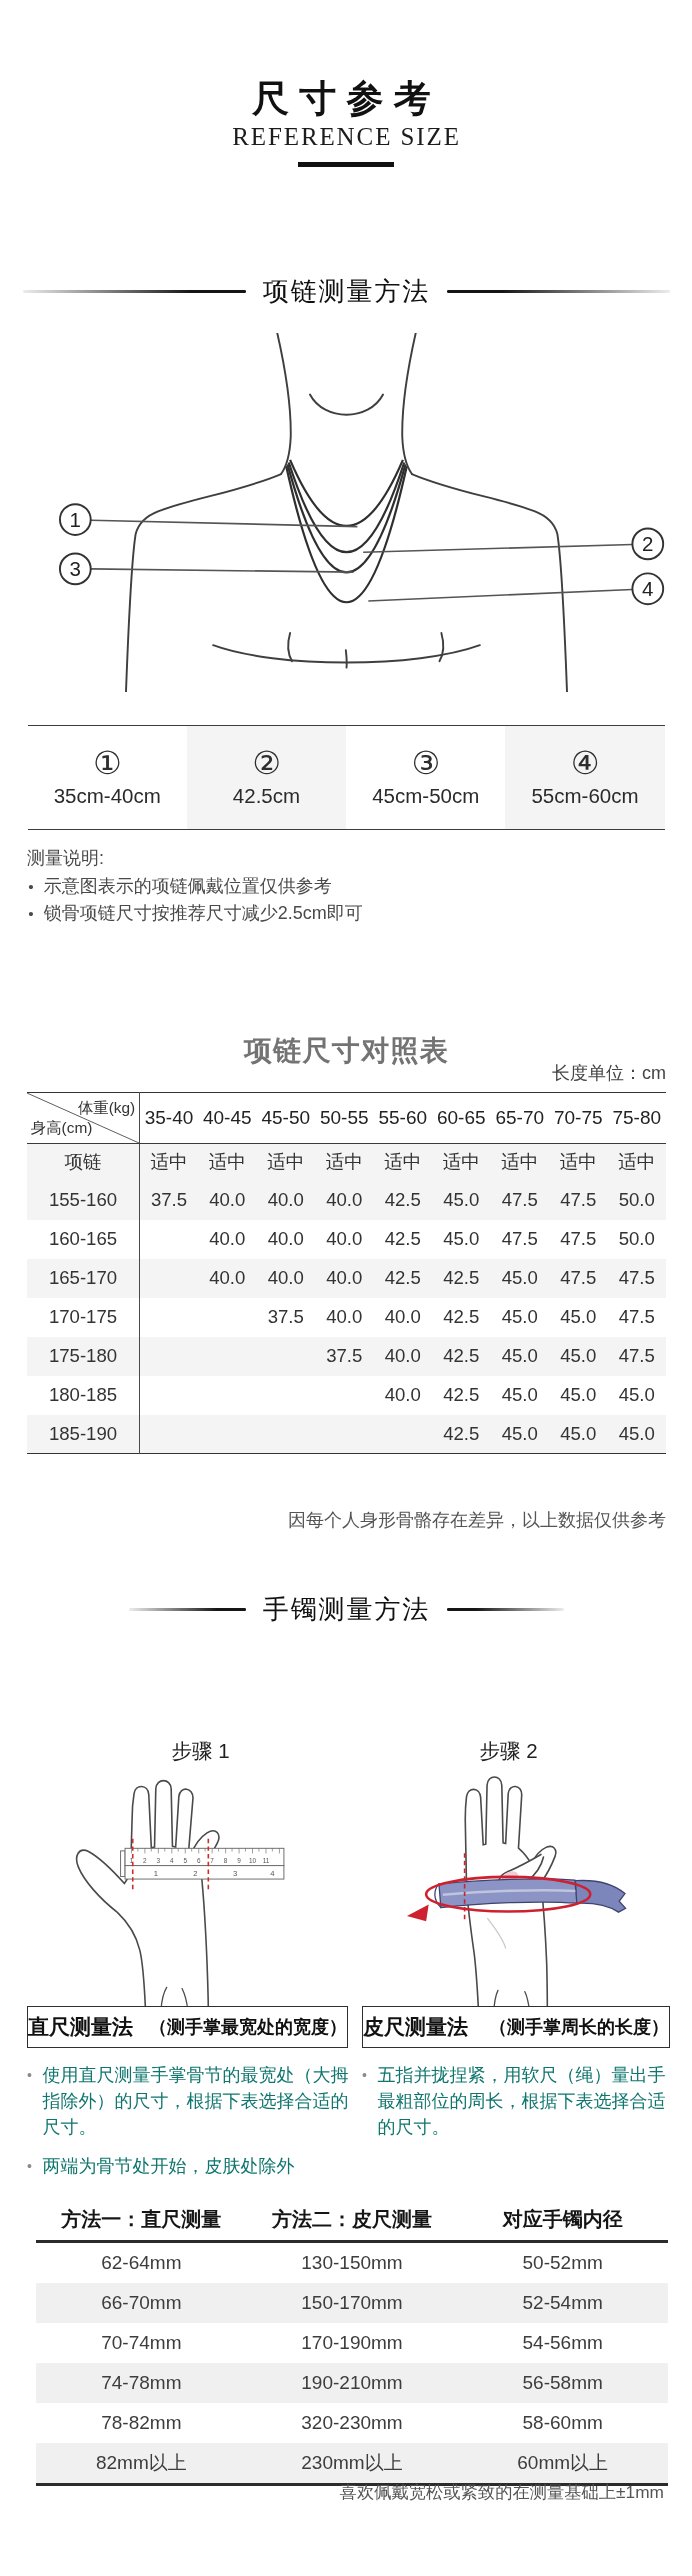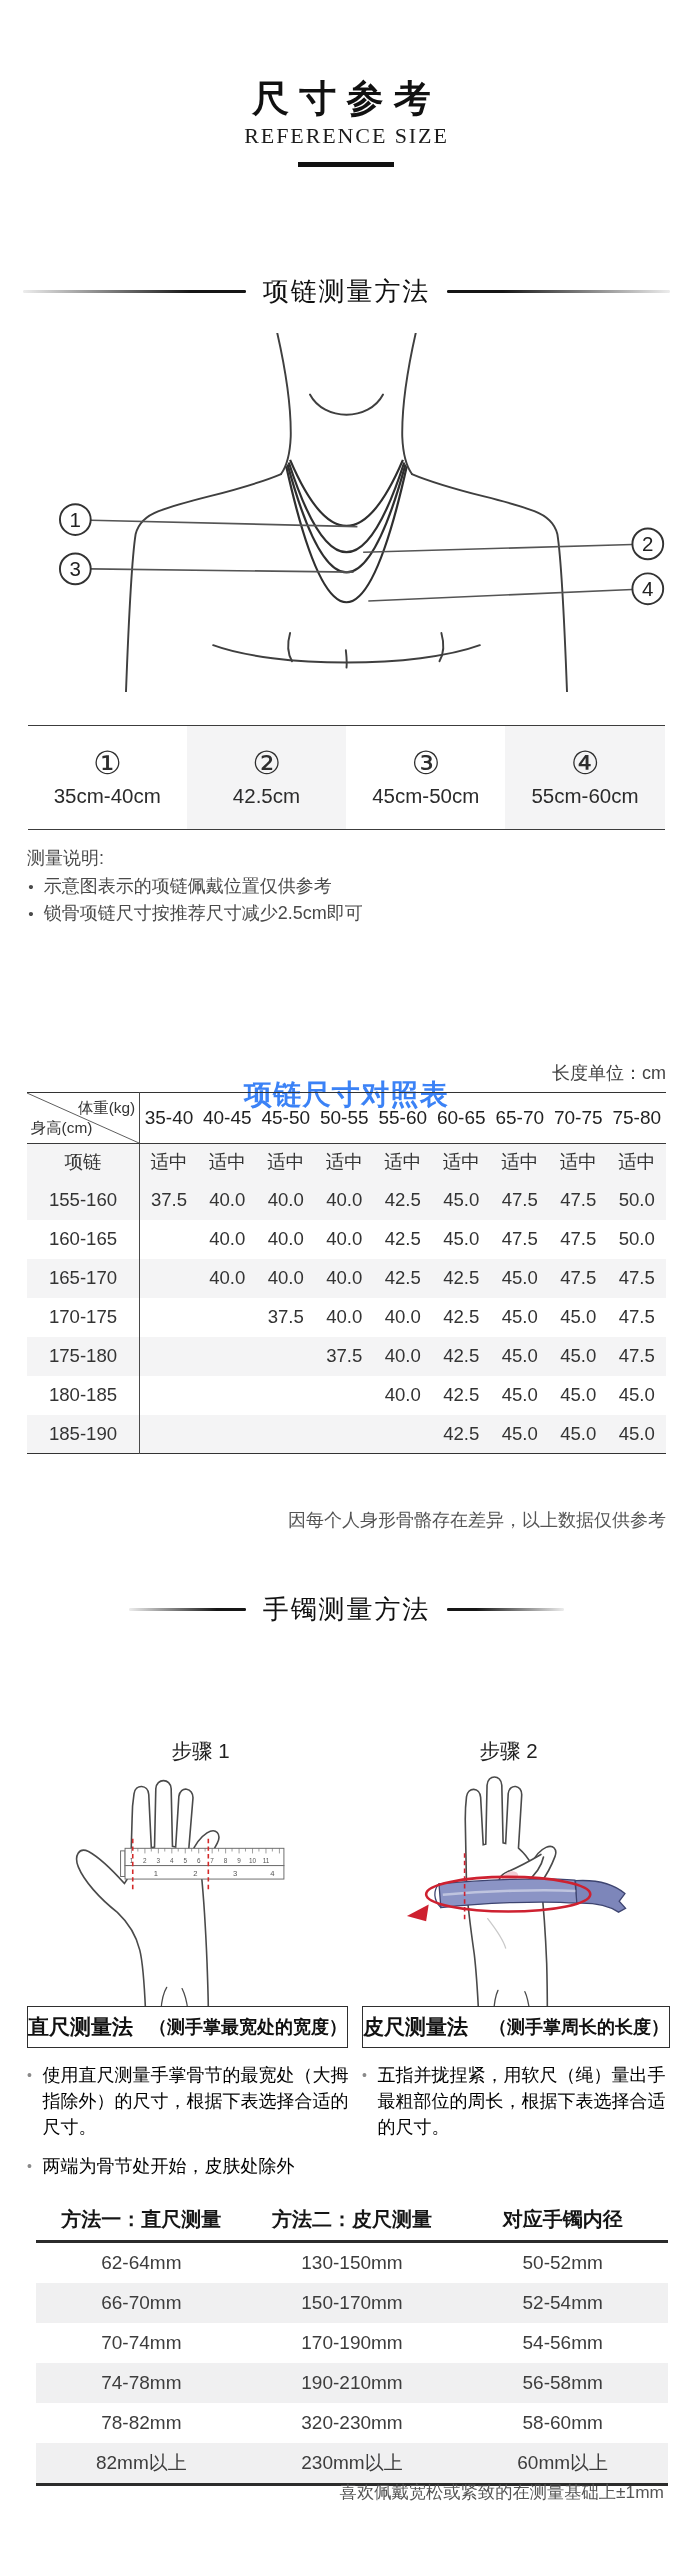--- a/index.html
+++ b/index.html
@@ -4,21 +4,21 @@
 <style>
   html,body{margin:0;padding:0;background:#ffffff;}
   .page{position:relative;width:693px;height:2576px;background:#fff;overflow:hidden;
         font-family:"Liberation Sans","DejaVu Sans",sans-serif;color:#222;}
 
   
   .brand-title{position:absolute;top:74px;left:0;width:100%;text-align:center;
     font-family:"Liberation Serif","DejaVu Serif",serif;font-size:37px;font-weight:600;
     letter-spacing:10.3px;color:#111;}
   .brand-sub{position:absolute;top:123px;left:0;width:100%;text-align:center;
-    font-family:"Liberation Serif","DejaVu Serif",serif;font-size:22px;font-weight:400;
+    font-family:"Liberation Serif","DejaVu Serif",serif;font-size:25px;font-weight:400;
     letter-spacing:1.9px;color:#1c1c1c;}
   .brand-bar{position:absolute;top:162px;left:298px;width:96px;height:4.5px;background:#111;}
 
   
   .section-header{position:absolute;left:0;width:100%;display:flex;align-items:center;
     justify-content:center;gap:16.7px;}
   .sh-title{font-family:"Liberation Serif","DejaVu Serif",serif;font-size:26px;font-weight:400;
     color:#111;letter-spacing:1.9px;white-space:nowrap;}
   .sh-line{height:2.6px;border-radius:1.3px;}
   .sh-line.l{background:linear-gradient(to right, rgba(20,20,20,0.08), #161616 75%);}
@@ -40,21 +40,21 @@
 
   
   .notes{position:absolute;top:845px;left:27px;width:643px;font-size:18px;color:#4a4a4a;
     line-height:27.6px;}
   .notes ul{margin:0;padding:0;list-style:none;}
   .notes li{position:relative;padding-left:16.7px;}
   .notes li::before{content:"\2022";position:absolute;left:1.3px;top:0;color:#4a4a4a;font-size:15.4px;}
 
   
   .chart-title{position:absolute;top:1032px;left:0;width:100%;text-align:center;
-    font-size:28px;font-weight:700;color:#3b82f6;letter-spacing:1.3px;margin-top:44px;}
+    font-size:28px;font-weight:700;color:#737373;letter-spacing:1.3px;}
   .unit-label{position:absolute;top:1061px;right:27px;font-size:18px;color:#444;}
   table{border-collapse:collapse;table-layout:fixed;}
   .size-table{position:absolute;top:1092px;left:27px;width:639px;
     border-top:1.9px solid #333;border-bottom:1.9px solid #333;}
   .size-table th,.size-table td{text-align:center;vertical-align:middle;padding:0;font-weight:400;}
   .size-table .head-row{height:51px;}
   .size-table .head-row th{font-size:19px;color:#222;border-bottom:1.3px solid #3a3a3a;}
   .size-table th.corner{width:112px;position:relative;border-right:1.3px solid #4a4a4a;}
   .corner svg{position:absolute;inset:0;width:100%;height:100%;}
   .corner-top{position:absolute;top:4.5px;right:3.8px;font-size:15.4px;color:#333;}
@@ -73,21 +73,21 @@
   #step1-label{left:149px;} #step2-label{left:457px;}
   #step1-hand{position:absolute;top:1758px;left:35px;}
   #step2-hand{position:absolute;top:1758px;left:362px;}
 
   .method-box{position:absolute;top:2006px;height:40px;border:1.3px solid #2f2f2f;background:#fff;
     display:flex;align-items:center;justify-content:space-between;white-space:nowrap;}
   #method-box-ruler{left:27px;width:319px;} #method-box-tape{left:362px;width:306px;}
   .mb-title{font-size:21px;font-weight:700;color:#111;}
   .mb-note{font-size:18px;font-weight:700;color:#111;}
 
-  .method-bullets{position:absolute;top:2062px;font-size:18px;color:#000000;line-height:26px;}
+  .method-bullets{position:absolute;top:2062px;font-size:18px;color:#0f766e;line-height:26px;}
   #bullets-ruler{left:27px;width:323px;} #bullets-tape{left:362px;width:307px;}
   .method-bullets ul{margin:0;padding:0;list-style:none;}
   .method-bullets li{position:relative;padding-left:15.4px;}
   .method-bullets li::before{content:"\2022";position:absolute;left:0;top:0;color:#8a8a8a;font-size:14px;}
   .method-bullets li + li{margin-top:13px;}
 
   .bracelet-table{position:absolute;top:2198px;left:36px;width:632px;border-bottom:3.2px solid #2b2b2b;}
   .bracelet-table th{height:40px;font-size:20px;font-weight:700;color:#151515;text-align:center;
     border-bottom:3.2px solid #2b2b2b;}
   .bracelet-table td{height:38px;font-size:19px;color:#3d3d3d;text-align:center;}

